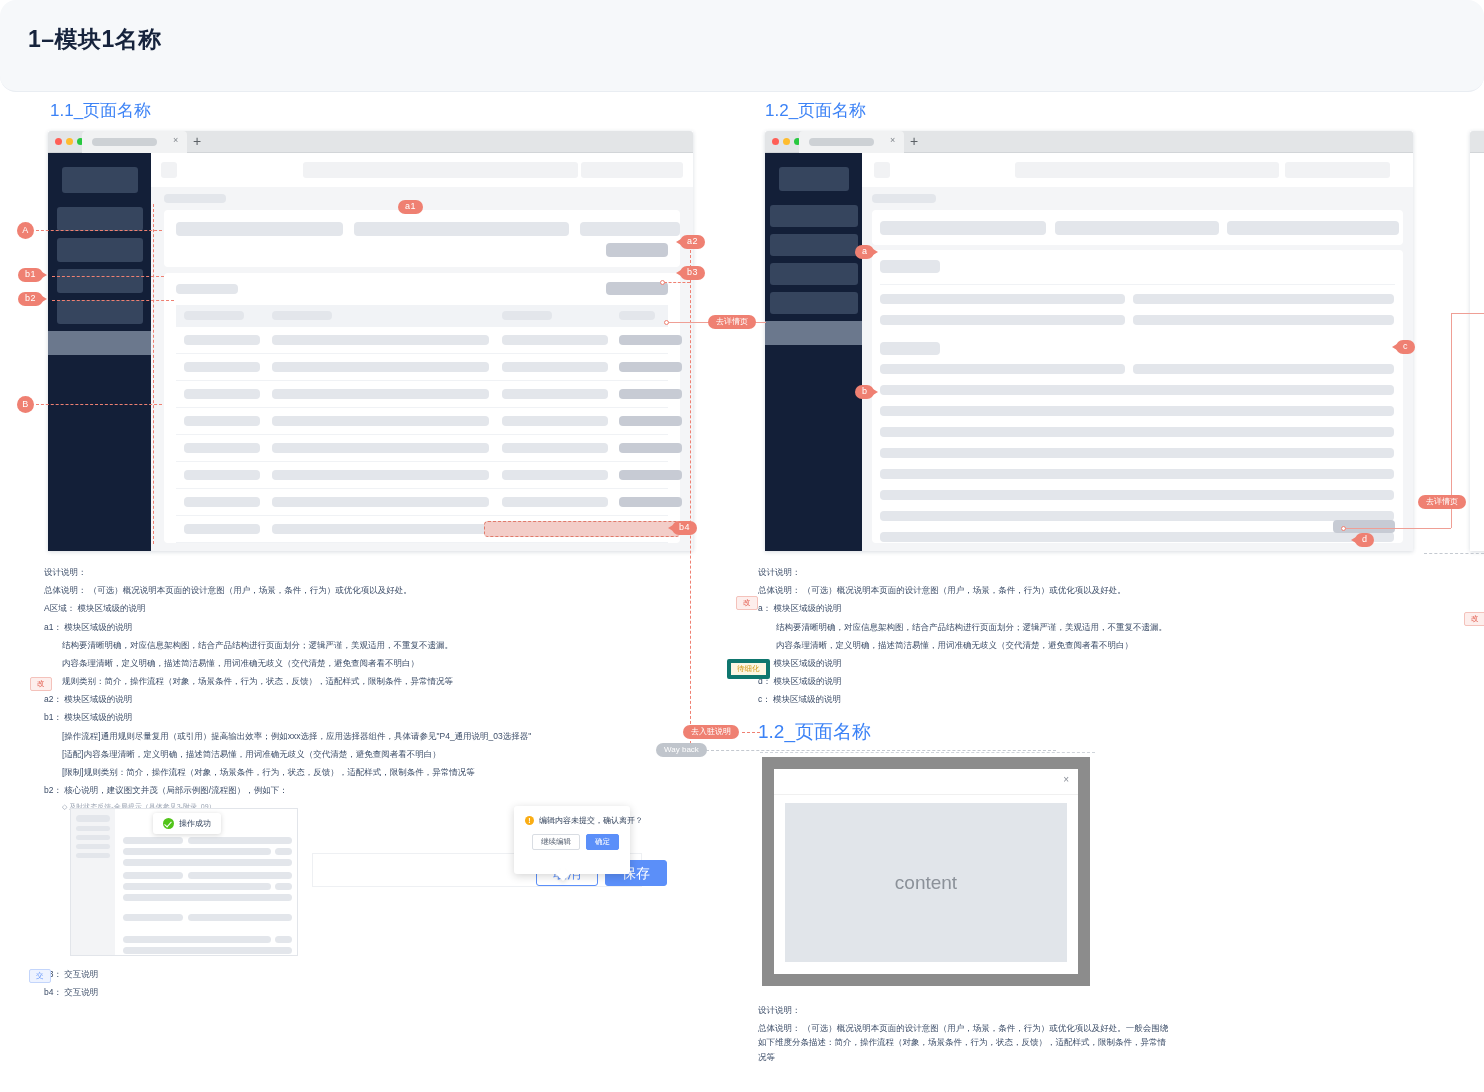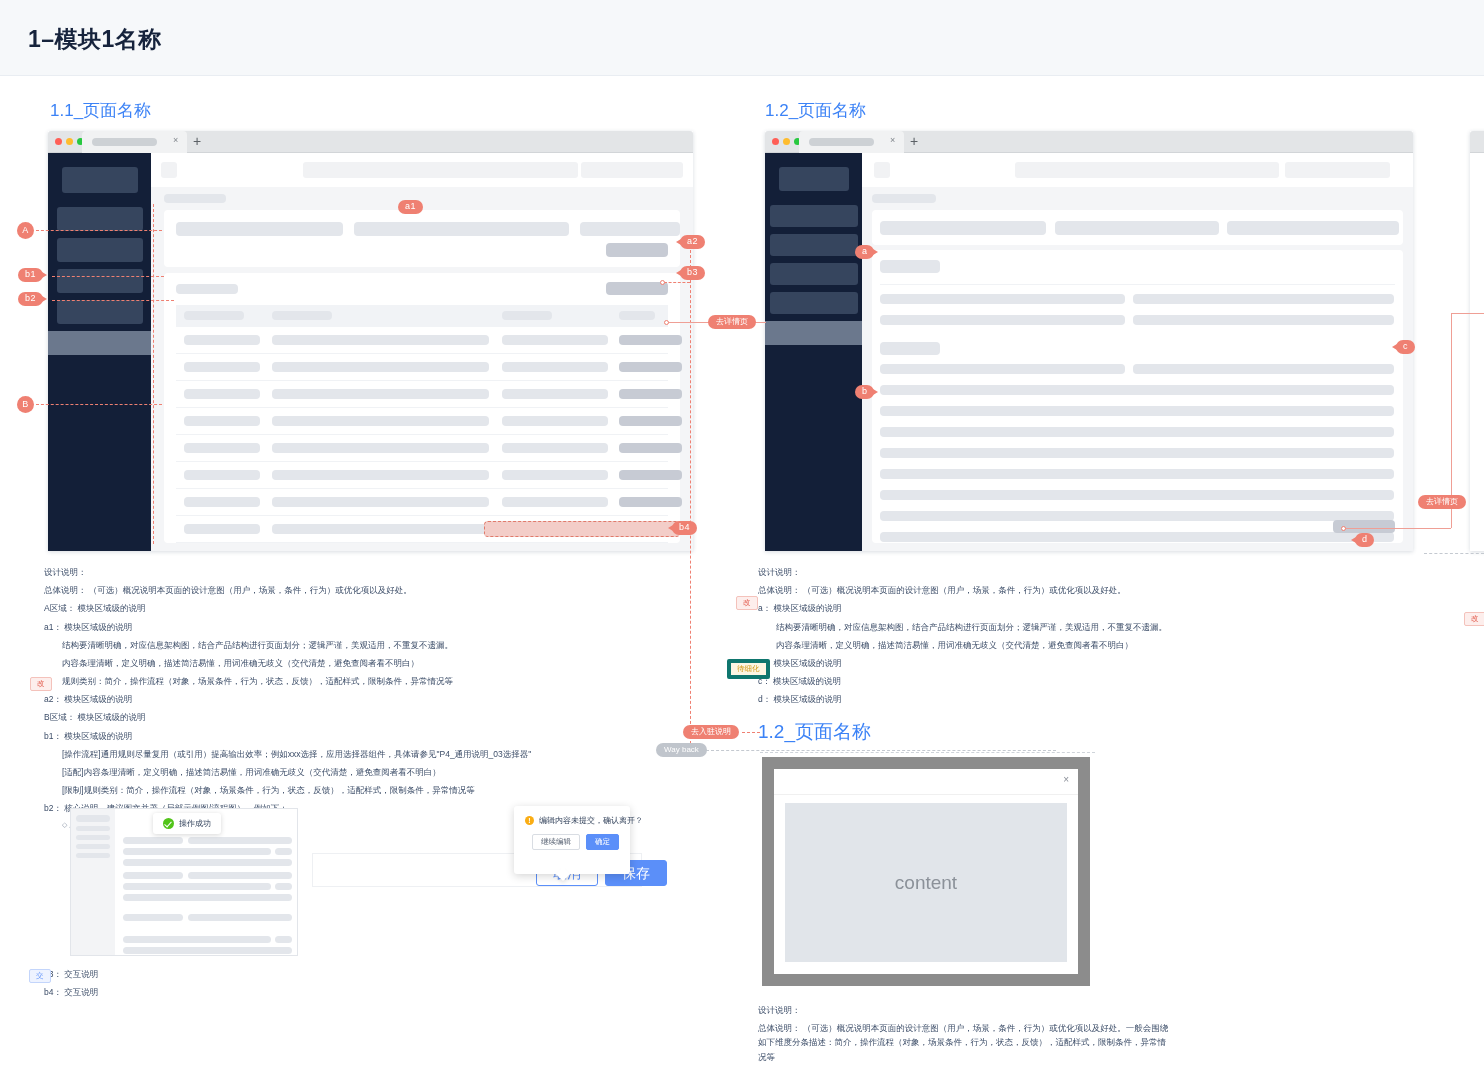--- a/index.html
+++ b/index.html
@@ -8,22 +8,22 @@
     width:1484px; height:1092px;
     background:#ffffff;
     font-family:"Liberation Sans","DejaVu Sans",sans-serif;
     color:#2b3a52;
     position:relative;
     overflow:hidden;
   }
 
   
   .banner {
-    position:absolute; left:0; top:0; width:1484px; height:76px;
-    background:#f6f8fa; border-bottom:1px solid #e9edf2;
+    position:absolute; left:0; top:0; width:1484px; height:92px;
+    background:#f6f8fa; border-bottom:1px solid #e9edf2;border-radius:16px;
   }
   .banner-title {
     position:absolute; left:28px; top:24px;
     font-size:23px; font-weight:bold; color:#16233c; letter-spacing:.5px;
   }
 
   
   .sec-title { position:absolute; font-size:17px; color:#3b82f6; font-weight:normal; }
   #t11 { left:50px; top:99px; }
   #t12 { left:765px; top:99px; }
@@ -376,21 +376,20 @@
 
 <div class="notes" style="left:44px; top:566px; width:640px;">
   <div class="ln">设计说明：</div>
   <div class="ln">总体说明： （可选）概况说明本页面的设计意图（用户，场景，条件，行为）或优化项以及好处。</div>
   <div class="ln">A区域： 模块区域级的说明</div>
   <div class="ln">a1： 模块区域级的说明</div>
   <div class="ln ind1">结构要清晰明确，对应信息架构图，结合产品结构进行页面划分；逻辑严谨，美观适用，不重复不遗漏。</div>
   <div class="ln ind1">内容条理清晰，定义明确，描述简洁易懂，用词准确无歧义（交代清楚，避免查阅者看不明白）</div>
   <div class="ln ind1">规则类别：简介，操作流程（对象，场景条件，行为，状态，反馈），适配样式，限制条件，异常情况等</div>
   <div class="ln">a2： 模块区域级的说明</div>
-  <div class="ln">B区域： 模块区域级的说明</div>
   <div class="ln">b1： 模块区域级的说明</div>
   <div class="ln ind1">[操作流程]通用规则尽量复用（或引用）提高输出效率；例如xxx选择，应用选择器组件，具体请参见"P4_通用说明_03选择器"</div>
   <div class="ln ind1">[适配]内容条理清晰，定义明确，描述简洁易懂，用词准确无歧义（交代清楚，避免查阅者看不明白）</div>
   <div class="ln ind1">[限制]规则类别：简介，操作流程（对象，场景条件，行为，状态，反馈），适配样式，限制条件，异常情况等</div>
   <div class="ln">b2： 核心说明，建议图文并茂（局部示例图/流程图），例如下：</div>
   <div class="ln ind1 tiny">◇ 及时状态反馈-全局提示（具体参见3-附录_09）</div>
 </div>
 <div class="tag red" style="left:30px;top:677px;">改</div>
 
 <div class="shot" style="left:70px;top:808px;width:228px;height:148px;">
@@ -446,22 +445,22 @@
 </div>
 <div class="tag blu" style="left:29px;top:969px;">交</div>
 
 <div class="notes" style="left:758px;top:566px;width:560px;">
   <div class="ln">设计说明：</div>
   <div class="ln">总体说明： （可选）概况说明本页面的设计意图（用户，场景，条件，行为）或优化项以及好处。</div>
   <div class="ln">a： 模块区域级的说明</div>
   <div class="ln ind1">结构要清晰明确，对应信息架构图，结合产品结构进行页面划分；逻辑严谨，美观适用，不重复不遗漏。</div>
   <div class="ln ind1">内容条理清晰，定义明确，描述简洁易懂，用词准确无歧义（交代清楚，避免查阅者看不明白）</div>
   <div class="ln">b： 模块区域级的说明</div>
+  <div class="ln">d： 模块区域级的说明</div>
   <div class="ln">c： 模块区域级的说明</div>
-  <div class="ln">d： 模块区域级的说明</div>
 </div>
 <div class="tag red" style="left:736px;top:596px;">改</div>
 <div class="tag yel" style="left:727px;top:659px;">待细化</div>
 
 <div class="dot-border" style="left:760px;top:752px;width:335px;"></div>
 <div class="modal-wrap" style="left:762px;top:757px;width:328px;height:229px;">
   <div class="modal">
     <div class="modal-head">
       <div class="modal-x">×</div>
     </div>

